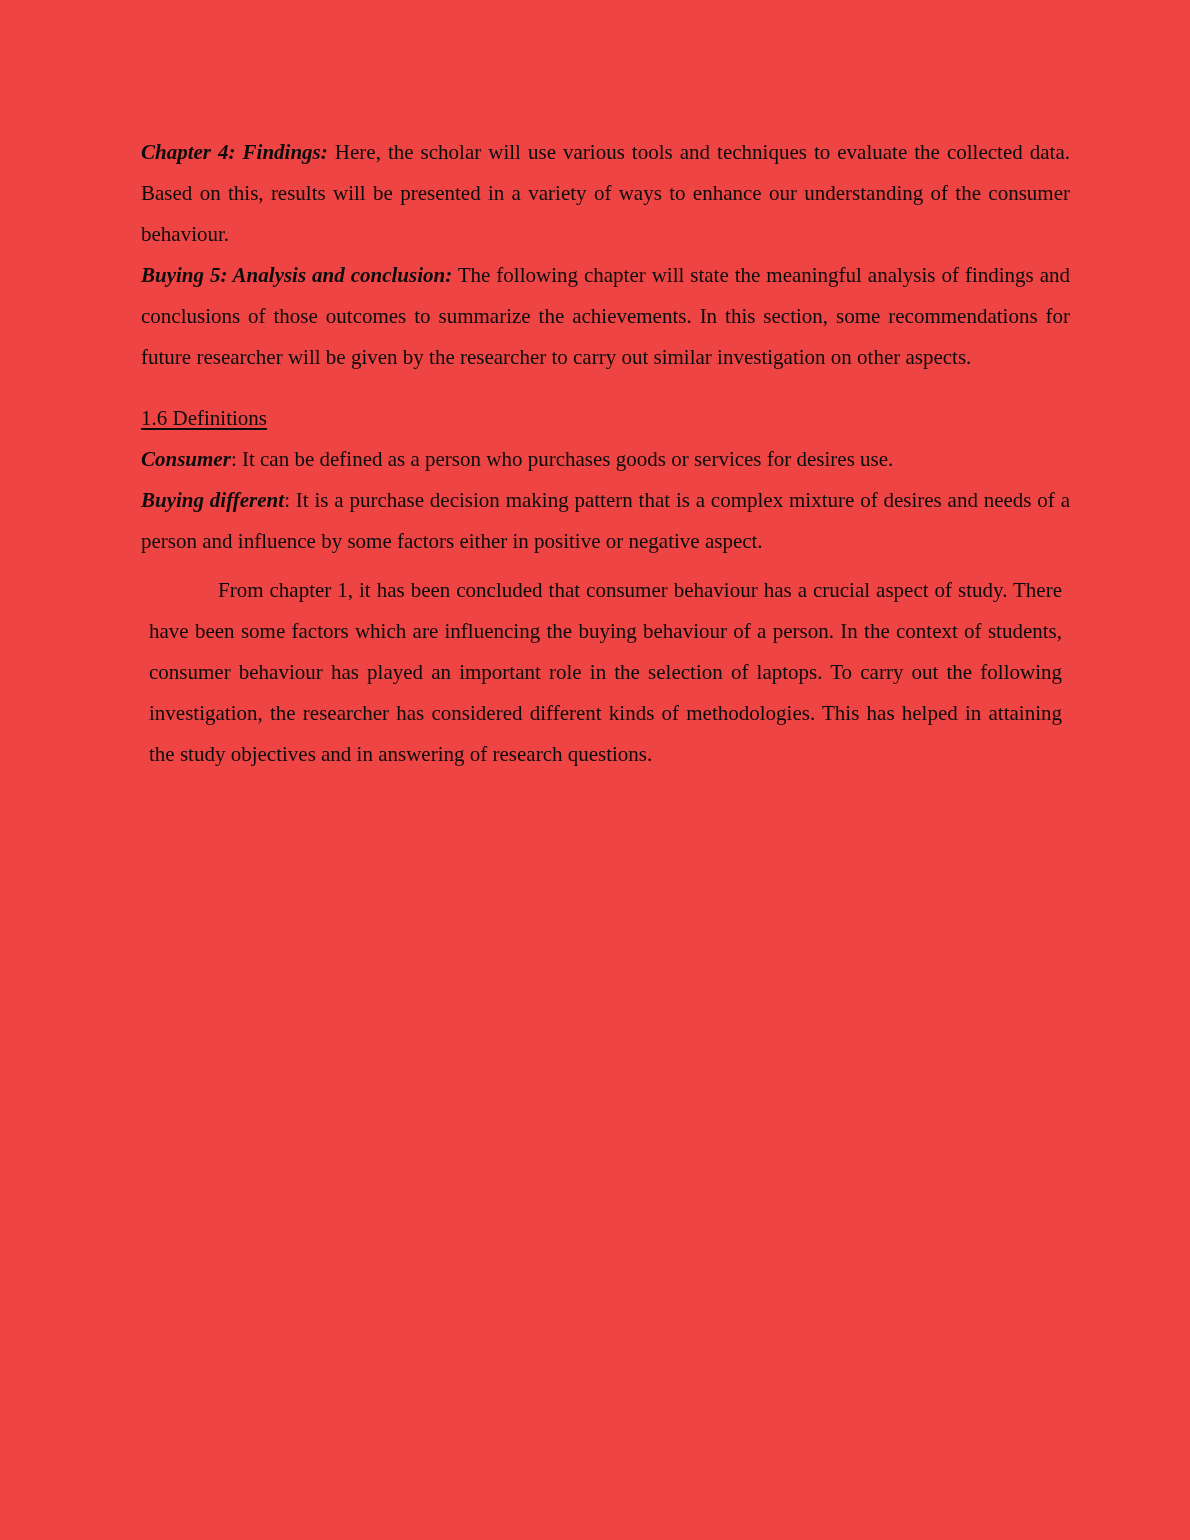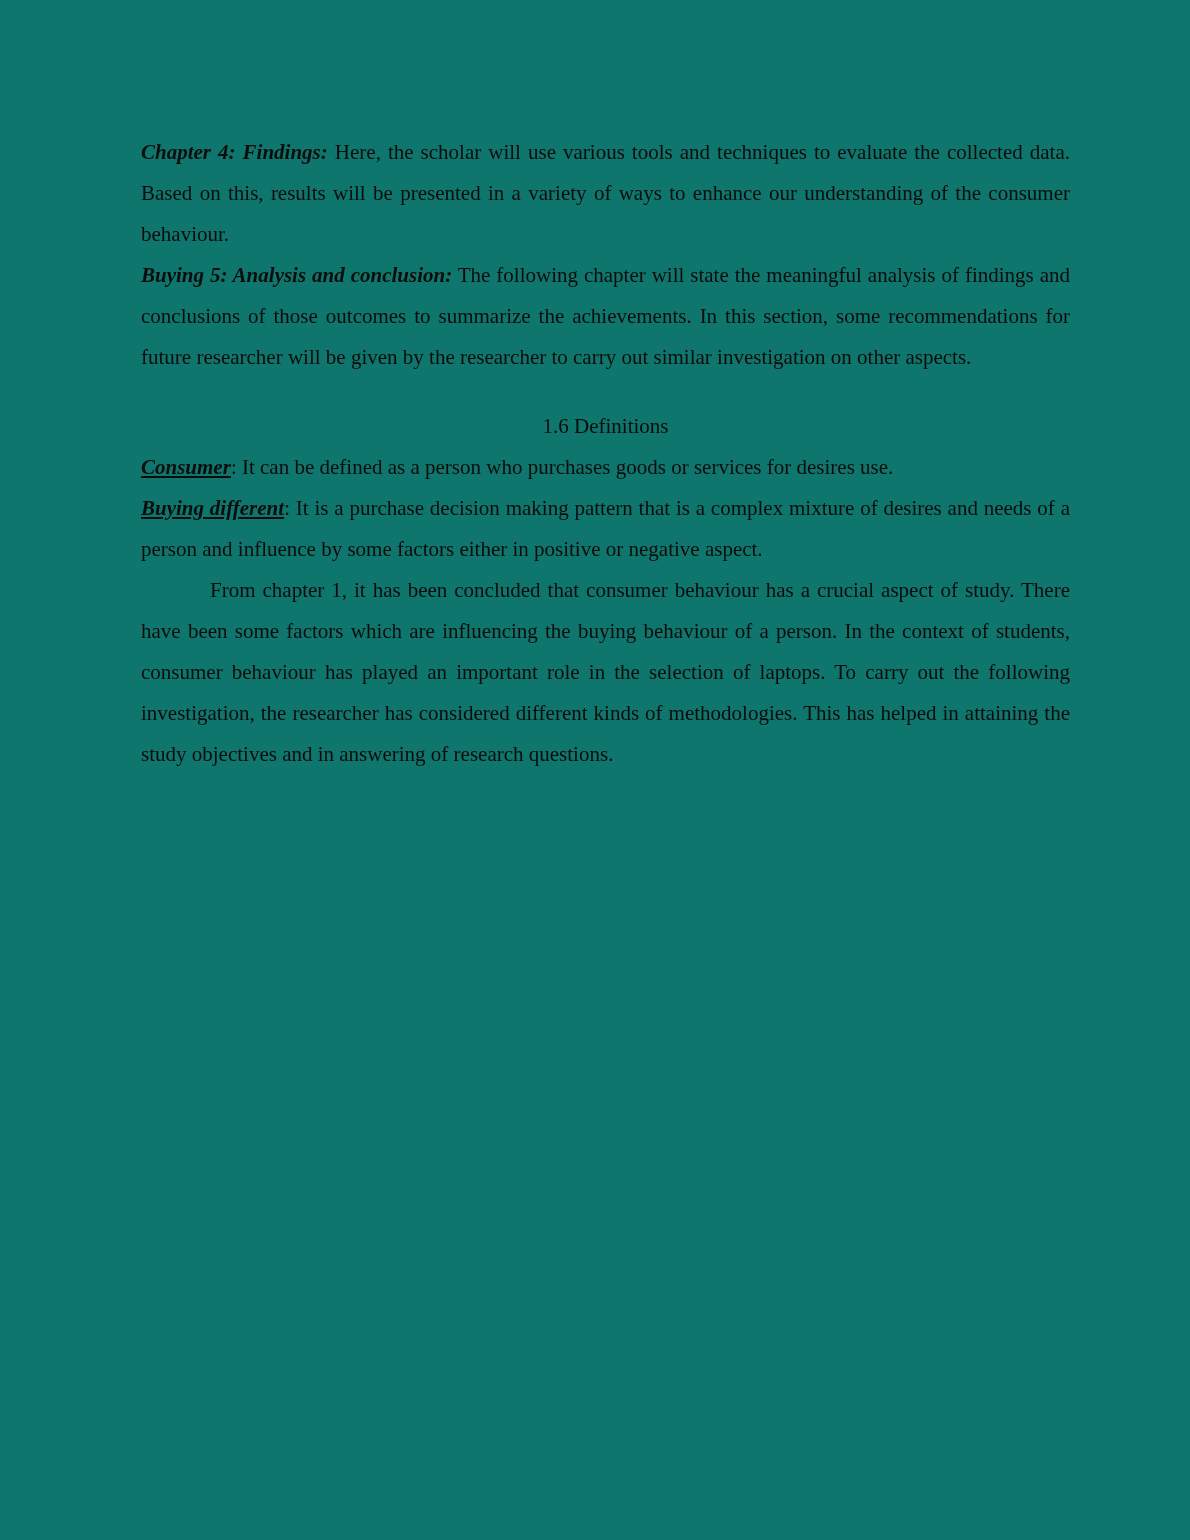--- a/index.html
+++ b/index.html
@@ -5,47 +5,47 @@
   * { box-sizing: border-box; }
   html, body {
     margin: 0;
     padding: 0;
     background: #ffffff;
   }
   .page {
     position: relative;
     width: 1190px;
     height: 1540px;
-    background: #0f766e;
+    background: #ef4444;
     padding: 132px 120px 0 141px;
     font-family: "Liberation Serif", serif;
     font-size: 21px;
     line-height: 41px;
     color: #0c0c0c;
   }
   .para {
     margin: 0;
     text-align: justify;
   }
   .lead-bi {
     font-weight: bold;
     font-style: italic;
   }
   .term-bi {
     font-weight: bold;
     font-style: italic;
-    text-decoration: underline;
   }
   .heading {
-    margin: 28px 0 0 0;
+    margin: 20px 0 0 0;
+    text-decoration: underline;
     text-underline-offset: 3px;
-    text-align: center;
+    text-align: left;
   }
   .summary-para {
-    margin: 0;
+    margin: 8px;
     text-align: justify;
     text-indent: 69px;
   }
 </style>
 </head>
 <body>
 
 <div class="page">
 
   <p class="para"><span class="lead-bi">Chapter 4: Findings:</span> <span>Here, the scholar will use various tools and techniques to evaluate the collected data. Based on this, results will be presented in a variety of ways to enhance our understanding of the consumer behaviour.</span></p>

